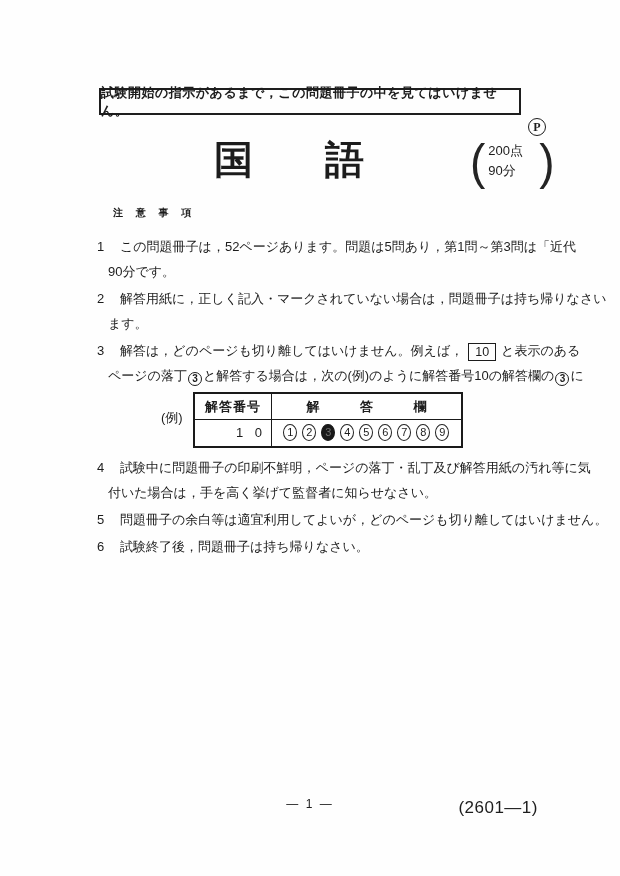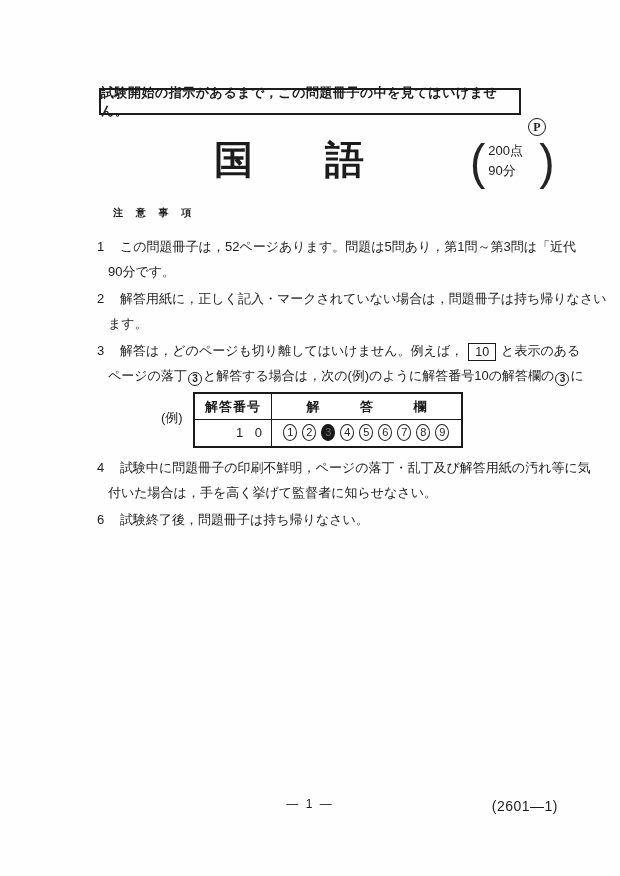--- a/index.html
+++ b/index.html
@@ -72,21 +72,21 @@
   .cell-digits { height:27px; }
   .digits-row { display:flex; justify-content:center; gap:5px; align-items:center; }
   .digit-circle {
     width:14px; height:17px; border:1.5px solid #222; border-radius:50%;
     display:flex; align-items:center; justify-content:center; font-size:11px; line-height:1;
   }
   .digit-circle.marked { background:#191919; border-color:#191919; color:#6e6e6e; }
 
   
   .footer-page { position:absolute; left:0; top:797px; width:620px; text-align:center; font-size:12px; letter-spacing:2px; }
-  .footer-code { position:absolute; top:798px; right:62px; font-size:14px; letter-spacing:0.5px; }
+  .footer-code { position:absolute; top:798px; right:82px; font-size:17px; letter-spacing:0.5px; }
 </style>
 </head>
 <body>
 
 <div class="page">
 
   <div class="notice-box">
     <span>試験開始の指示があるまで，この問題冊子の中を見てはいけません。</span>
   </div>
 
@@ -157,20 +157,23 @@
         </tr>
       </tbody>
         </table>
     </div>
 
     <div class="note-item">
       <div class="note-line"><span class="num">4</span><span>試験中に問題冊子の印刷不鮮明，ページの落丁・乱丁及び解答用紙の汚れ等に気</span></div>
       <div class="note-line cont">付いた場合は，手を高く挙げて監督者に知らせなさい。</div>
     </div>
 
+    <div class="note-item">
+      <div class="note-line"><span class="num">5</span><span>問題冊子の余白等は適宜利用してよいが，どのページも切り離してはいけません。</span></div>
+    </div>
 
     <div class="note-item">
       <div class="note-line"><span class="num">6</span><span>試験終了後，問題冊子は持ち帰りなさい。</span></div>
     </div>
 
   </div>
 
   <div class="footer-page">— 1 —</div>
   <div class="footer-code">(2601—1)</div>
 

